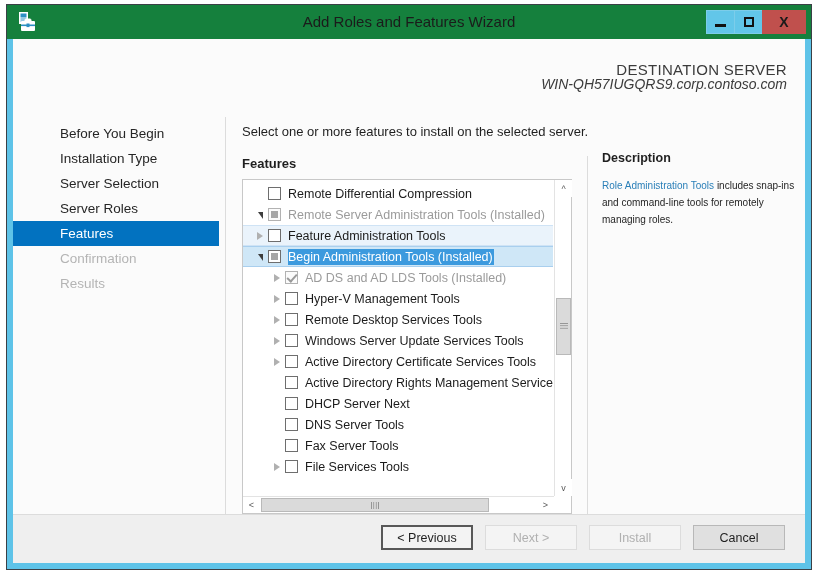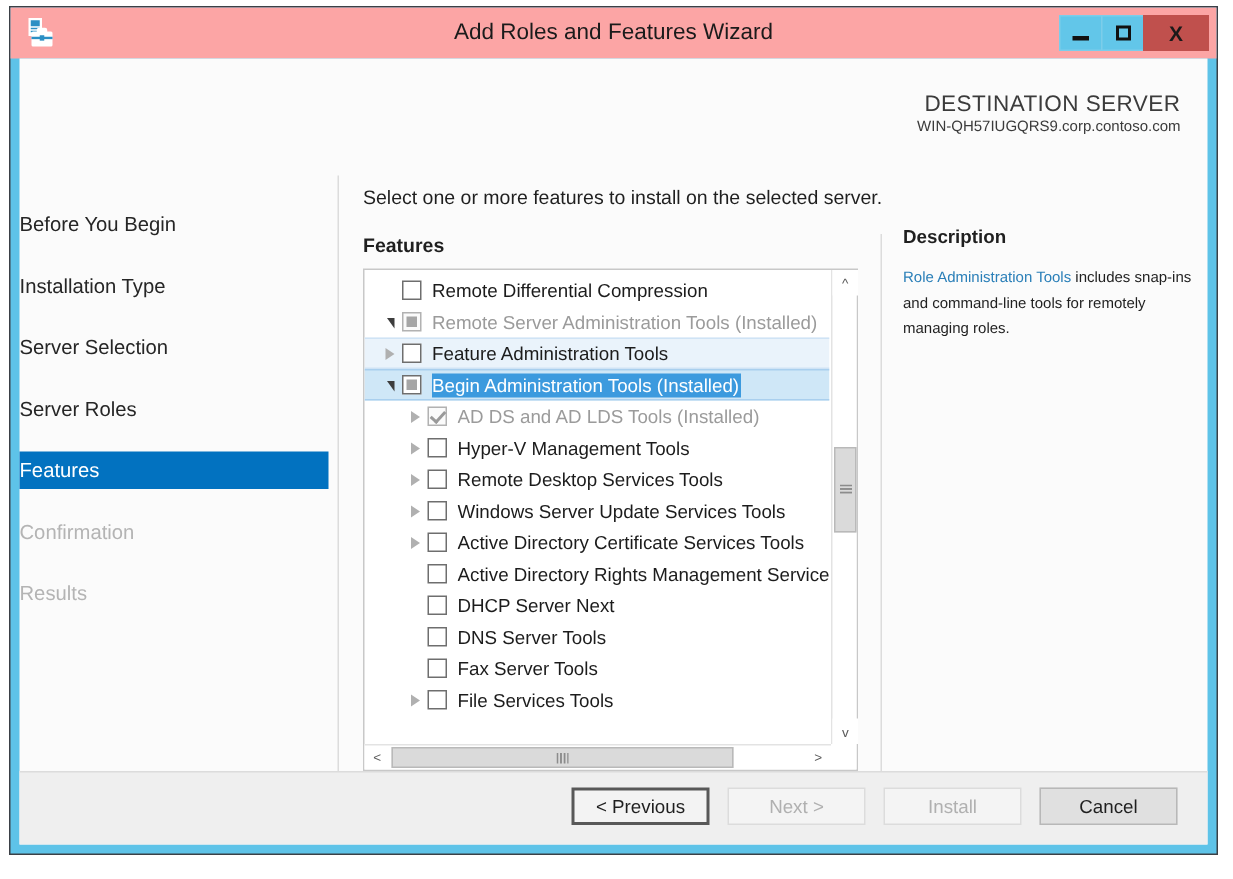--- a/index.html
+++ b/index.html
@@ -22,21 +22,21 @@
     height: 566px;
     background: #5ec3e8;
     border: 1px solid #3b4046;
     box-sizing: border-box;
   }
 
   
   .titlebar {
     position: relative;
     height: 34px;
-    background: #fca5a5;
+    background: #15803d;
   }
   .app-icon {
     position: absolute;
     left: 8px;
     top: 5px;
     width: 24px;
     height: 24px;
   }
   .title-text {
     position: absolute;
@@ -126,39 +126,40 @@
     top: 23px;
     text-align: right;
     line-height: 15px;
   }
   .dest-label {
     font-size: 15px;
     color: #3b3b3b;
     letter-spacing: 0.3px;
   }
   .dest-value {
-    font-size: 10px;
+    font-size: 14px;
     color: #3b3b3b;
+    font-style: italic;
   }
 
   
   .nav {
     position: absolute;
     left: 0;
     top: 82px;
     width: 206px;
   }
   .nav-item {
     height: 25px;
     line-height: 25px;
+    padding-left: 47px;
     font-size: 13.5px;
     color: #262626;
     white-space: nowrap;
     box-sizing: border-box;
-    margin-top: 16px;
   }
   .nav-item.selected {
     background: #0272c0;
     color: #ffffff;
   }
   .nav-item.disabled {
     color: #b4b4b4;
   }
   .nav-divider {
     position: absolute;

